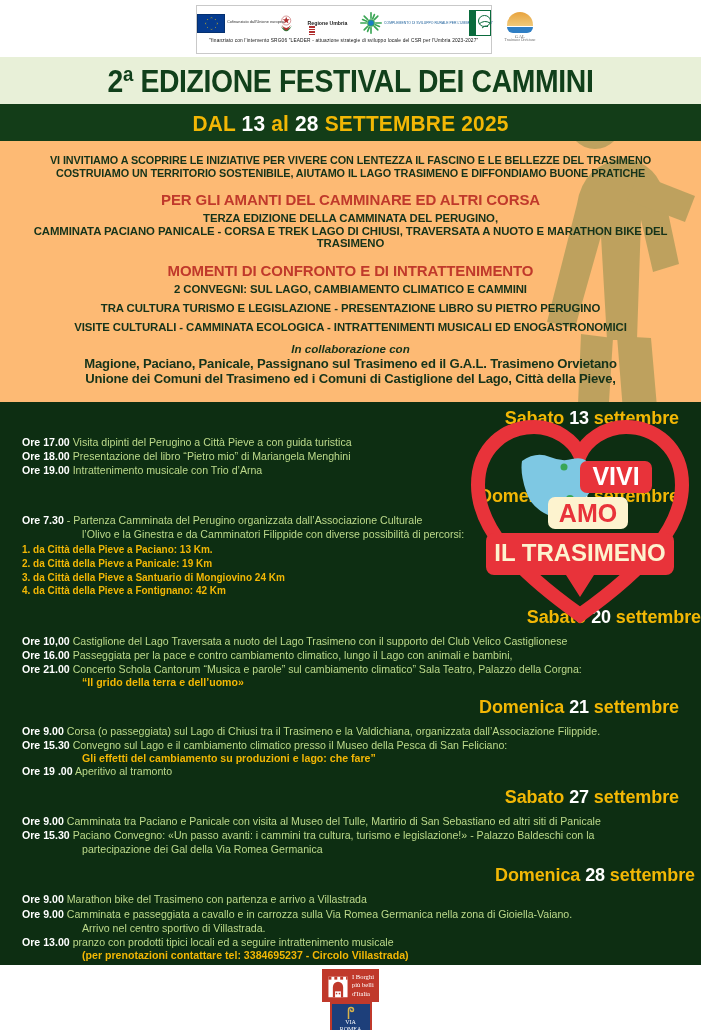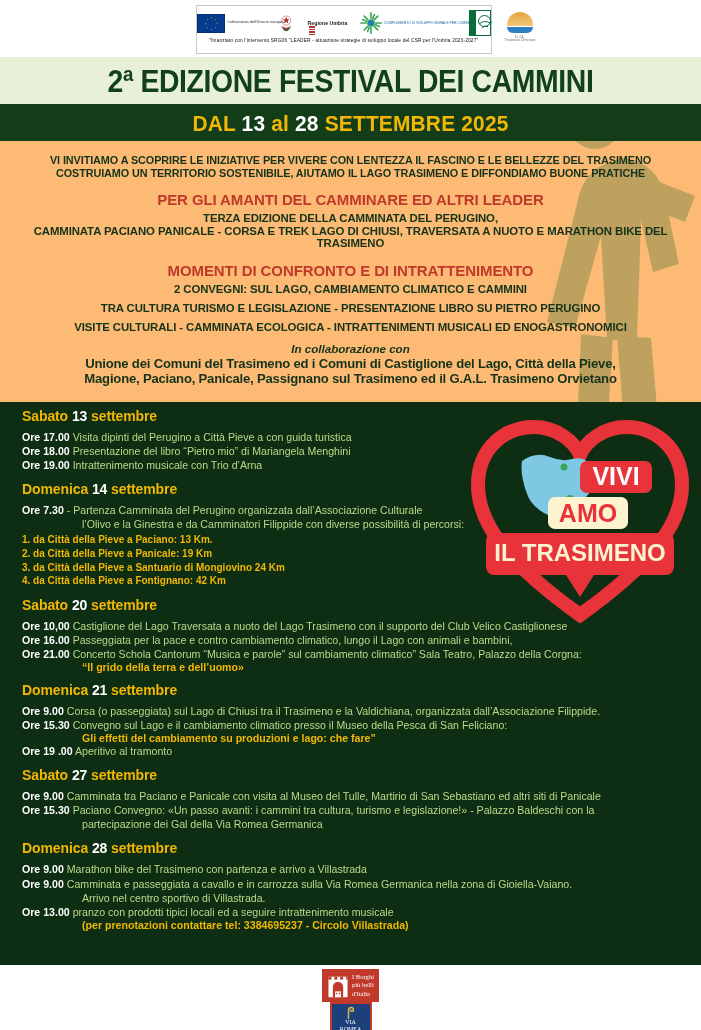--- a/index.html
+++ b/index.html
@@ -58,21 +58,21 @@
   .body-inner{position:relative;z-index:2;text-align:center;color:#132b12;}
   .ln{line-height:1.12;}
   .l-intro{font-size:11.2px;font-weight:bold;color:#15331a;letter-spacing:-.1px;transform:scaleX(.97);}
   .l-red{font-size:15px;font-weight:bold;color:#c0392b;letter-spacing:-.1px;}
   .l-sub{font-size:11.4px;font-weight:bold;color:#15331a;letter-spacing:-.1px;}
   .l-it{font-size:11.6px;font-style:italic;color:#15331a;font-weight:bold;}
   .l-part{font-size:13.1px;font-weight:bold;color:#15331a;letter-spacing:-.2px;}
 
   
   .band-sched{position:absolute;left:0;top:402px;width:701px;height:563px;background:#0d2e12;overflow:hidden;}
-  .daytitle{text-align:left;font-size:14px;font-weight:bold;color:#f2b705;letter-spacing:-.1px;}
+  .daytitle{text-align:right;font-size:18px;font-weight:bold;color:#f2b705;letter-spacing:-.1px;}
   .daytitle .num{color:#ffffff;}
   .ev{font-size:10.6px;color:#bcd98a;line-height:1.33;white-space:nowrap;}
   .ev .ore{color:#ffffff;font-weight:bold;}
   .ev.ind{padding-left:60px;}
   .route{font-size:10px;color:#f2b705;font-weight:bold;line-height:1.36;}
   .evq{font-size:10.6px;color:#f2b705;font-weight:bold;}
   .sched-inner{position:relative;z-index:3;padding:0 0 0 22px;}
 
   
   .heart-logo{position:absolute;left:470px;top:415px;width:220px;height:210px;z-index:4;}
@@ -195,37 +195,37 @@
         <path d="M60 248 l32 4 -6 96 -4 80 h-30 l4-86z"></path>
         <path d="M96 250 l34 2 8 92 14 86 -30 4 -18-84z"></path>
         <path d="M118 88 l56 22 -10 26 -58-22z"></path>
       </g>
     </svg>
     <div class="body-inner">
       <div style="height:13px"></div>
       <div class="ln l-intro">VI INVITIAMO A SCOPRIRE LE INIZIATIVE PER VIVERE CON LENTEZZA IL FASCINO E LE BELLEZZE DEL TRASIMENO</div>
       <div class="ln l-intro">COSTRUIAMO UN TERRITORIO SOSTENIBILE, AIUTAMO IL LAGO TRASIMENO E DIFFONDIAMO BUONE PRATICHE</div>
       <div style="height:13px"></div>
-      <div class="ln l-red">PER GLI AMANTI DEL CAMMINARE ED ALTRI LEADER</div>
+      <div class="ln l-red">PER GLI AMANTI DEL CAMMINARE ED ALTRI CORSA</div>
       <div style="height:3px"></div>
       <div class="ln l-sub">TERZA EDIZIONE DELLA CAMMINATA DEL PERUGINO,</div>
       <div class="ln l-sub">CAMMINATA PACIANO PANICALE - CORSA E TREK LAGO DI CHIUSI, TRAVERSATA A NUOTO E MARATHON BIKE DEL TRASIMENO</div>
       <div style="height:13px"></div>
       <div class="ln l-red">MOMENTI DI CONFRONTO E DI INTRATTENIMENTO</div>
       <div style="height:3px"></div>
       <div class="ln l-sub">2 CONVEGNI: SUL LAGO, CAMBIAMENTO CLIMATICO E CAMMINI</div>
       <div style="height:6px"></div>
       <div class="ln l-sub">TRA CULTURA TURISMO E LEGISLAZIONE - PRESENTAZIONE LIBRO SU PIETRO PERUGINO</div>
       <div style="height:6px"></div>
       <div class="ln l-sub">VISITE CULTURALI - CAMMINATA ECOLOGICA - INTRATTENIMENTI MUSICALI ED ENOGASTRONOMICI</div>
       <div style="height:9px"></div>
       <div class="ln l-it">In collaborazione con</div>
       <div style="height:2px"></div>
+      <div class="ln l-part">Magione, Paciano, Panicale, Passignano sul Trasimeno ed il G.A.L. Trasimeno Orvietano</div>
       <div class="ln l-part">Unione dei Comuni del Trasimeno ed i Comuni di Castiglione del Lago, Città della Pieve,</div>
-      <div class="ln l-part">Magione, Paciano, Panicale, Passignano sul Trasimeno ed il G.A.L. Trasimeno Orvietano</div>
     </div>
   </div>
 
   <div class="band-sched">
     <div class="sched-inner" id="sched">
         <div class="daytitle" style="margin-top: 6px; margin-bottom: 6px; padding-right: 22px;"><span>Sabato </span><span class="num">13</span><span> settembre</span></div>
         <div class="ev"><span class="ore">Ore 17.00</span><span> Visita dipinti del Perugino a Città Pieve a con guida turistica</span></div>
         <div class="ev"><span class="ore">Ore 18.00</span><span> Presentazione del libro “Pietro mio” di Mariangela Menghini</span></div>
         <div class="ev"><span class="ore">Ore 19.00</span><span> Intrattenimento musicale con Trio d’Arna</span></div>
         <div class="daytitle" style="margin-top: 9px; margin-bottom: 6px; padding-right: 22px;"><span>Domenica </span><span class="num">14</span><span> settembre</span></div>

